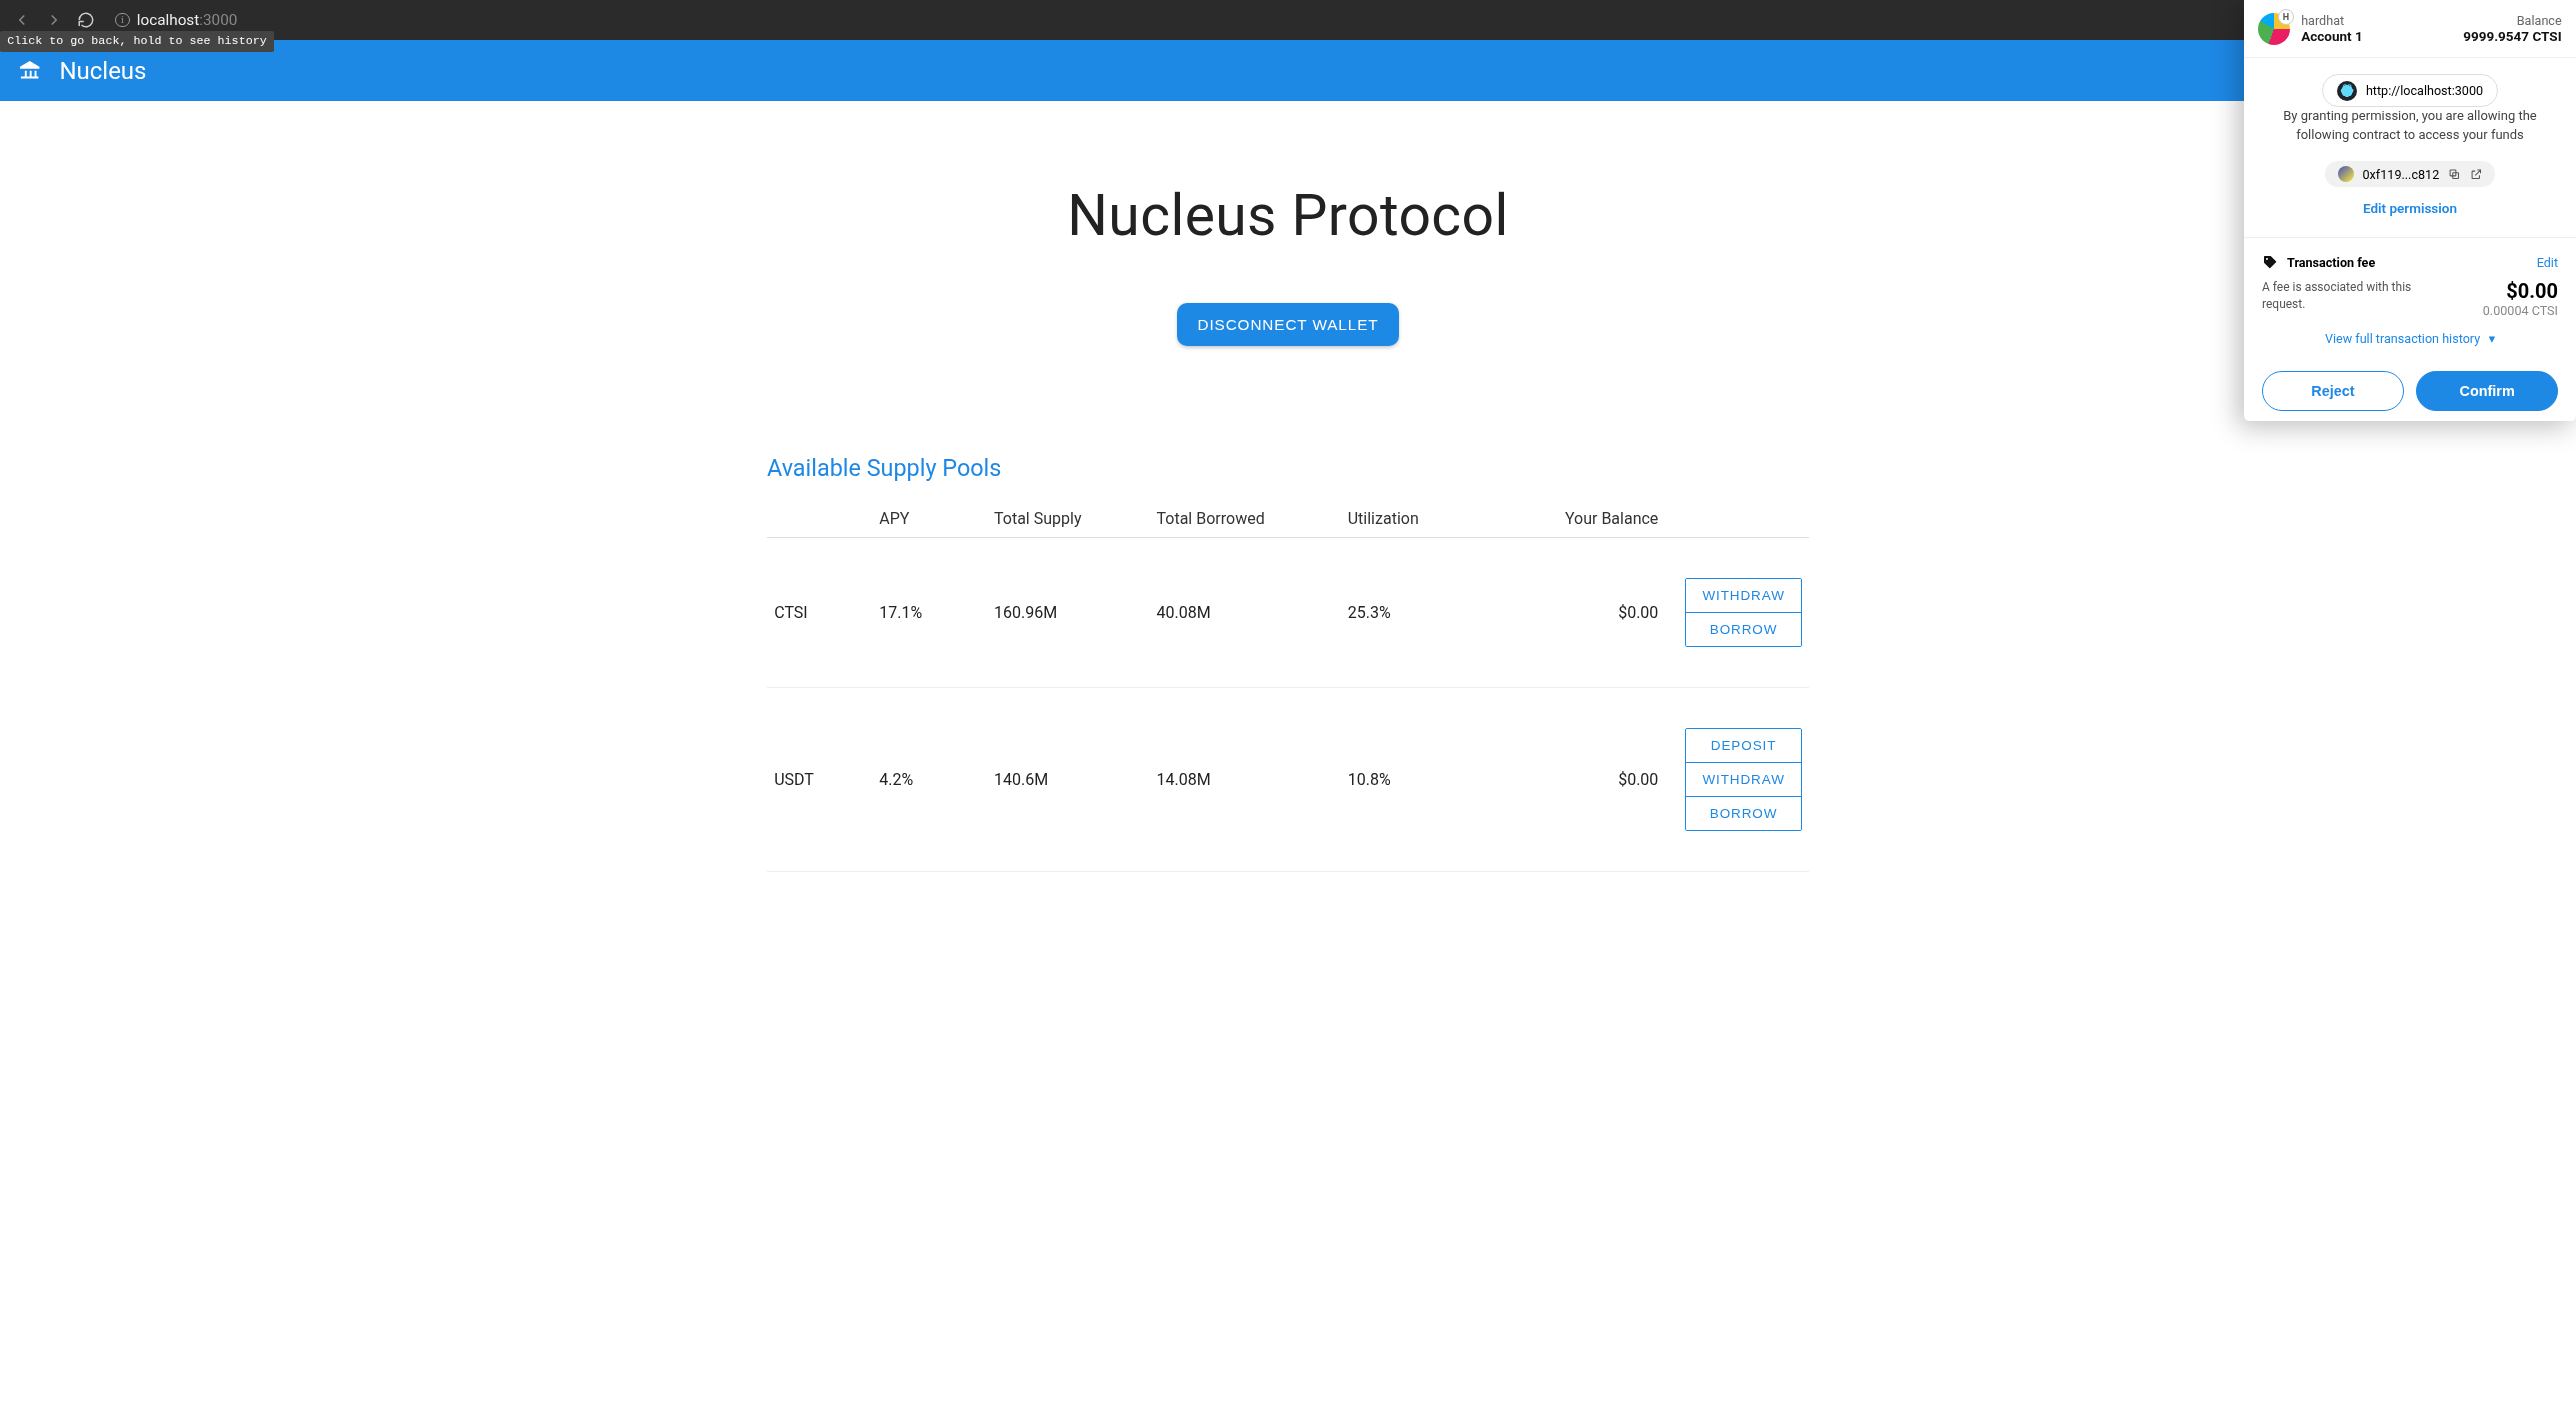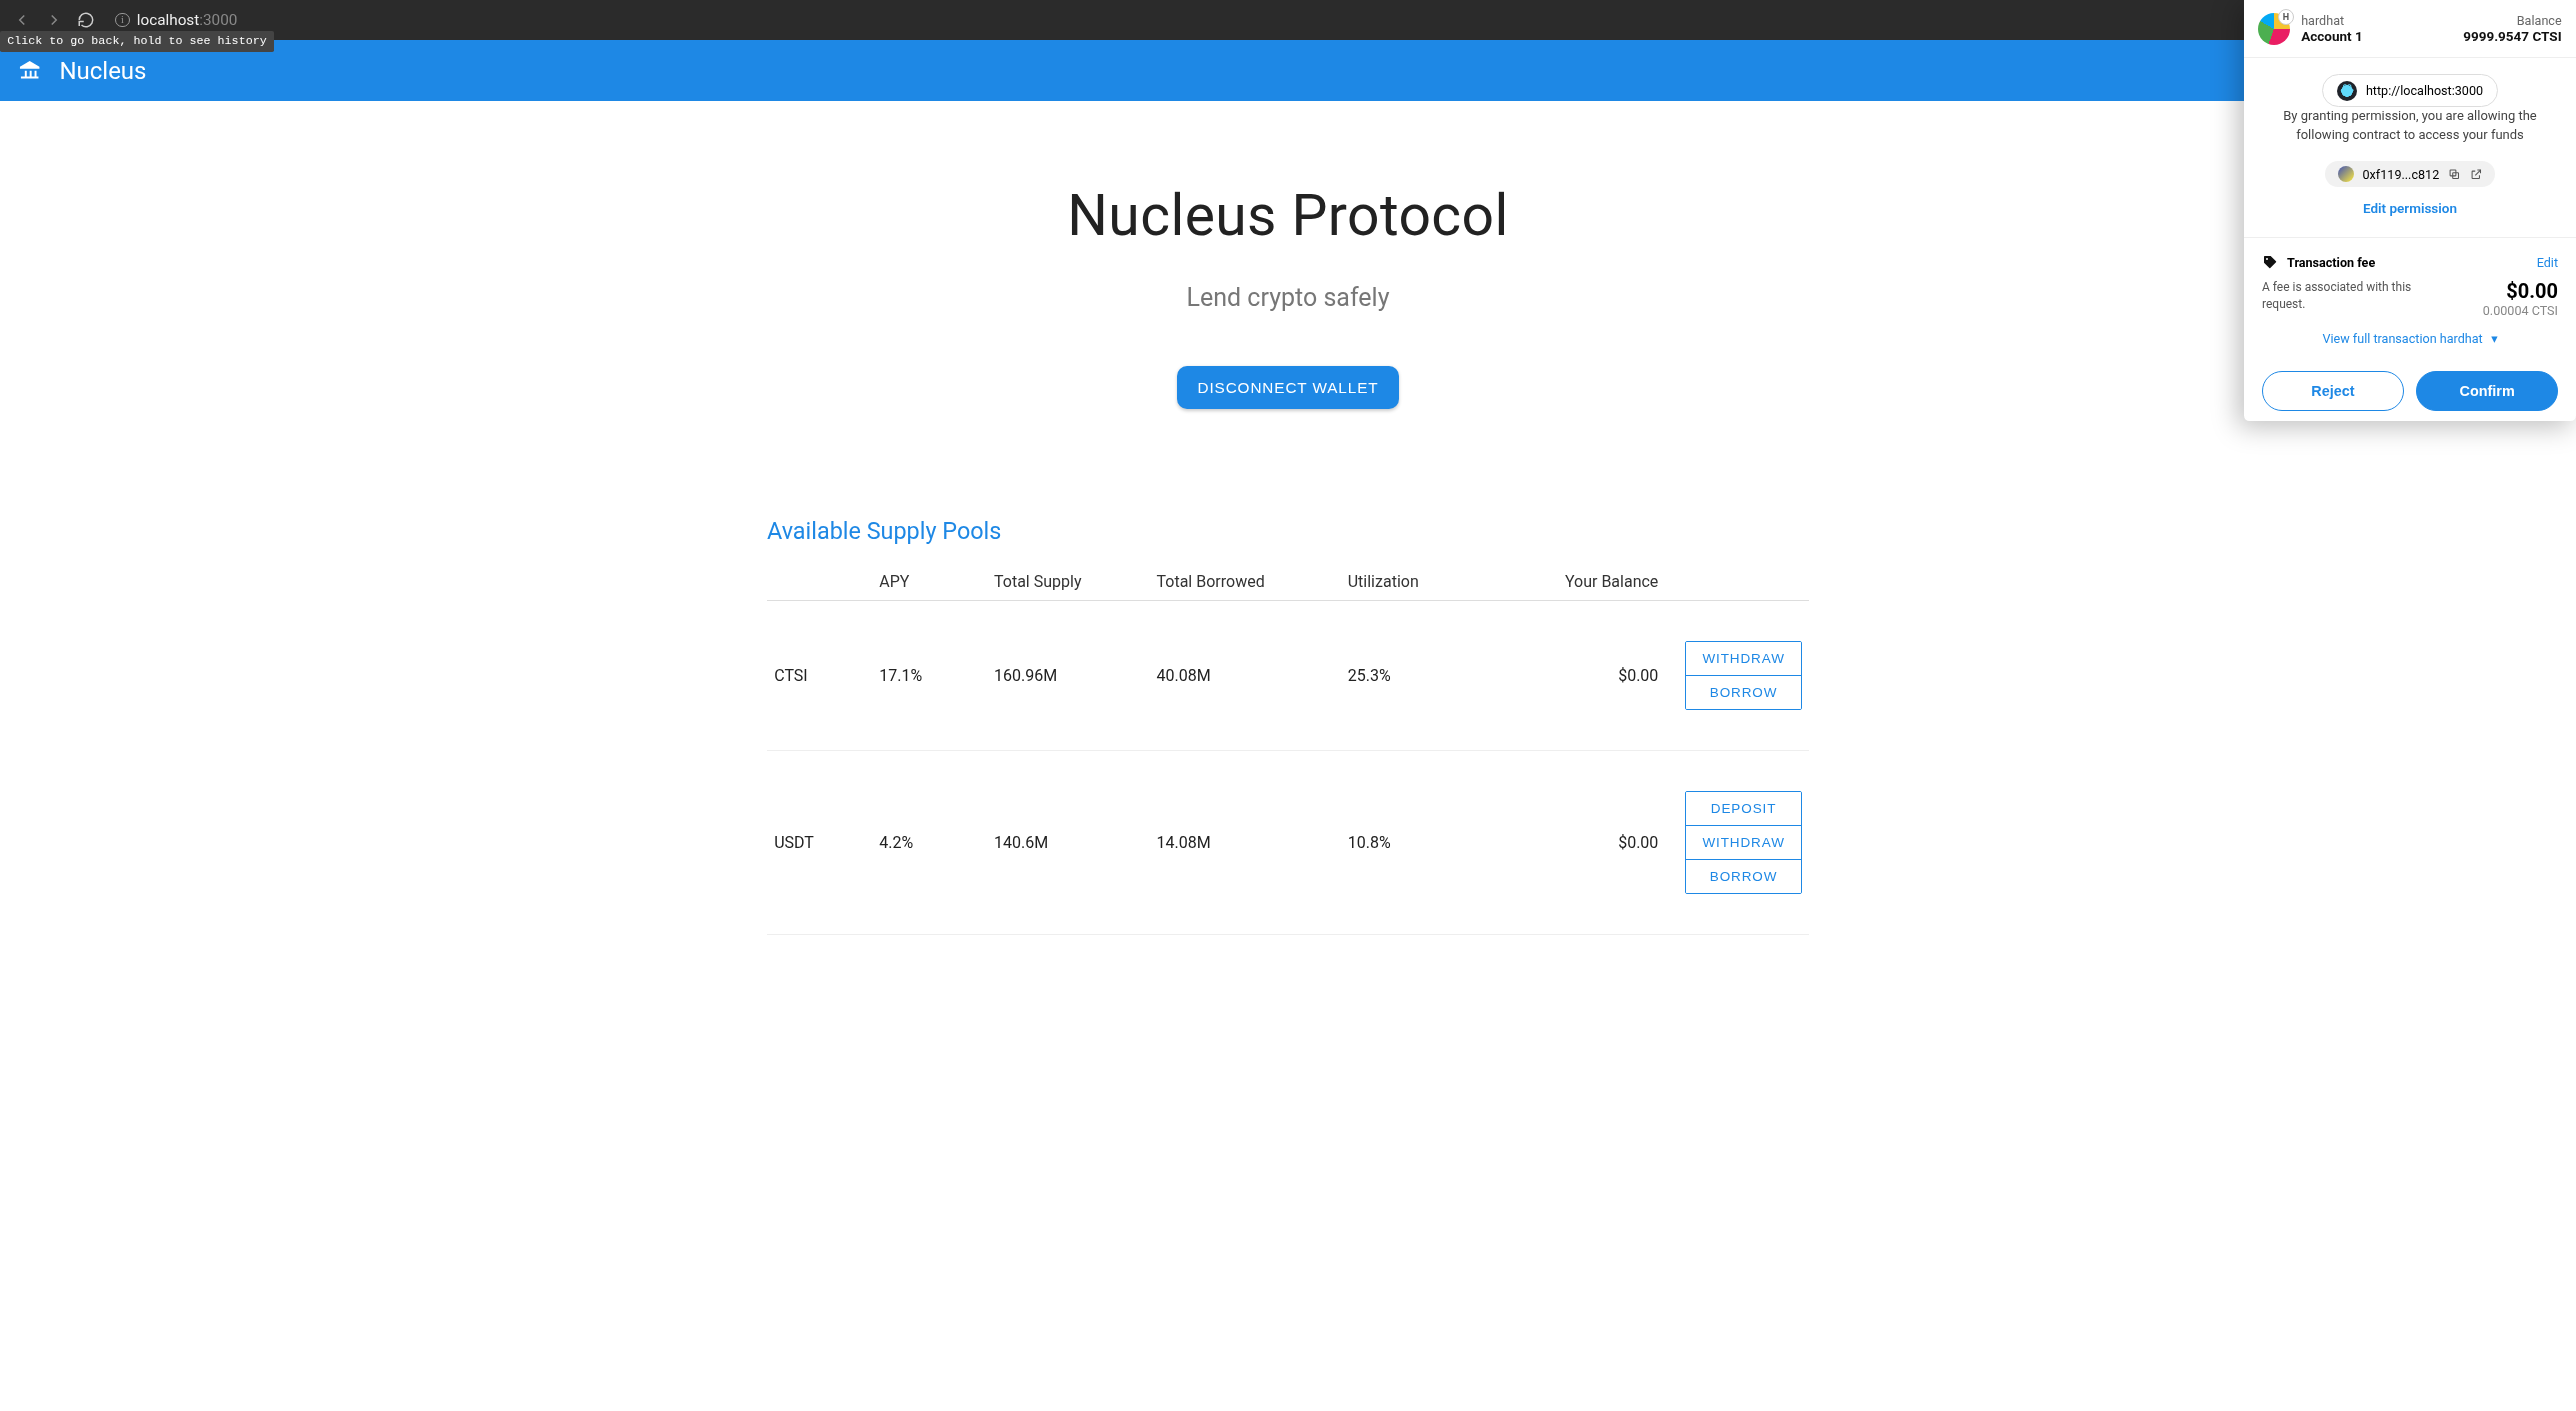--- a/index.html
+++ b/index.html
@@ -112,21 +112,20 @@
 
 <div class="app-header">
   <svg class="app-logo-icon" viewBox="0 0 24 24" fill="#fff">
       <path d="M12 2L2 8v2h20V8L12 2zm-7 10v6H3v2h18v-2h-2v-6h-2v6h-3v-6h-2v6H9v-6H7v6H5v-6z"></path>
     </svg>
   <div class="app-title">Nucleus</div>
 </div>
 
 <div class="main">
   <h1 class="hero-title">Nucleus Protocol</h1>
-  <div class="hero-subtitle">Lend crypto safely</div>
   <button class="disconnect-btn">DISCONNECT WALLET</button>
 
   <div class="pools-section">
     <div class="pools-title">Available Supply Pools</div>
     <table>
       <thead>
         <tr>
           <th style="width:99px"></th>
           <th style="width:108px">APY</th>
           <th style="width:153px">Total Supply</th>
@@ -224,21 +223,21 @@
       <div class="fee-edit">Edit</div>
     </div>
     <div class="fee-row">
       <div class="fee-desc">A fee is associated with this request.</div>
       <div class="fee-amts">
         <div class="fee-main">$0.00</div>
         <div class="fee-sub">0.00004 CTSI</div>
       </div>
     </div>
     <div class="view-full">
-      <span>View full transaction hardhat</span>
+      <span>View full transaction history</span>
       <span class="chev">▾</span>
     </div>
   </div>
 
   <div class="popup-actions">
     <button class="btn-pill btn-reject">Reject</button>
     <button class="btn-pill btn-confirm">Confirm</button>
   </div>
 </div>
 

